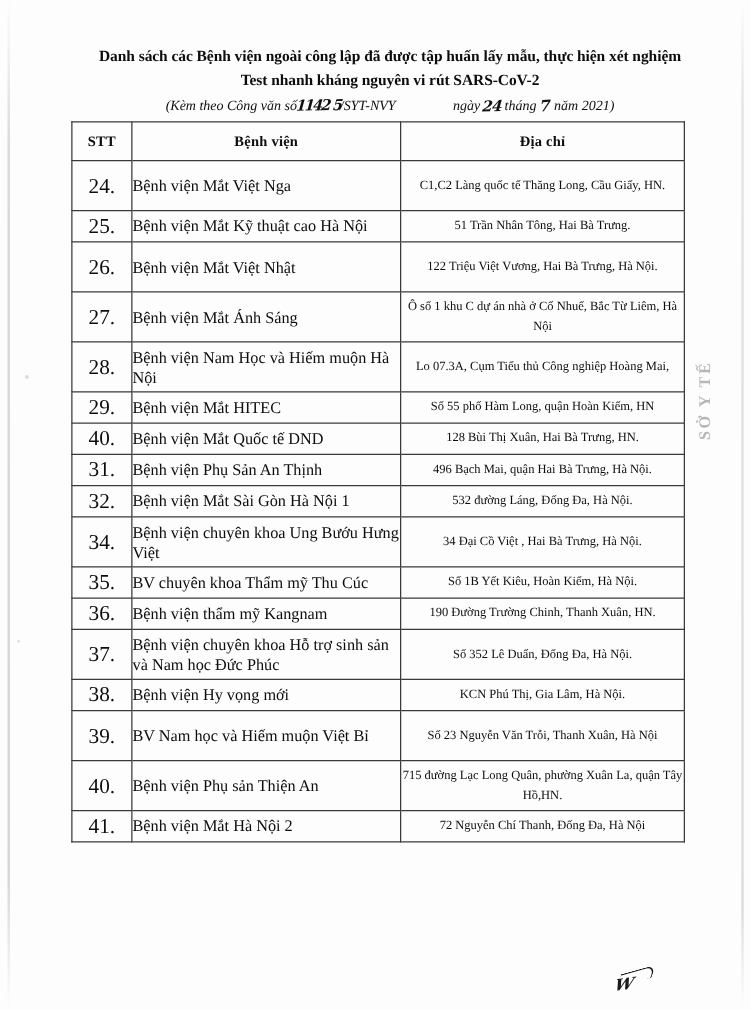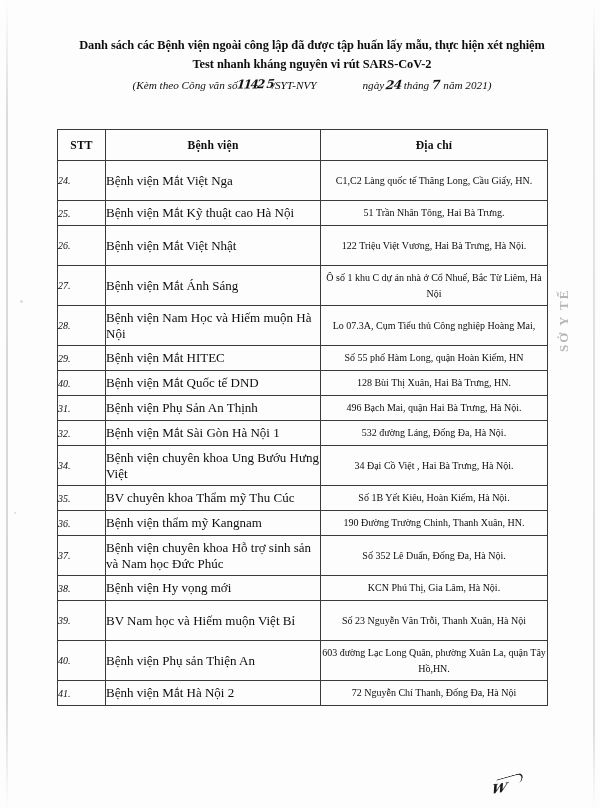--- a/index.html
+++ b/index.html
@@ -71,21 +71,20 @@
     transform: skewX(-6deg) rotate(-1deg) scale(1.05, 1.1);
   }
   .hw-day { font-size: 12px; transform: skewX(-7deg) rotate(-2deg); padding: 0 2px; }
   .hw-month { font-size: 12.5px; transform: skewX(-3deg) rotate(-3deg); padding: 0 3px; }
 
   
   .table-wrap {
     position: absolute;
     left: 57px; top: 97px;
     width: 490px;
-    margin-top: 32px;
   }
   table.listing {
     width: 490px;
     border-collapse: collapse;
     table-layout: fixed;
   }
   table.listing th, table.listing td {
     border: 1px solid #3a3a3a;
     vertical-align: middle;
     padding: 2px 0;
@@ -95,24 +94,23 @@
     font-weight: bold;
     font-size: 11.6px;
     height: 31px;
     letter-spacing: 0.2px;
   }
   col.c-stt { width: 48px; }
   col.c-name { width: 215px; }
   col.c-addr { width: 227px; }
 
   td.stt {
-    text-align: left;
+    text-align: center;
     padding-right: 8px;
-    font-size: 10px;
-    font-style: italic;
+    font-size: 17px;
   }
   td.name {
     text-align: left;
     padding-left: 7px;
     padding-right: 3px;
     font-size: 13px;
     line-height: 15.5px;
   }
   td.addr {
     text-align: center;
@@ -290,21 +288,21 @@
             <td class="addr">KCN Phú Thị, Gia Lâm, Hà Nội.</td>
           </tr>
           <tr class="r2">
             <td class="stt">39.</td>
             <td class="name">BV Nam học và Hiếm muộn Việt Bỉ</td>
             <td class="addr">Số 23 Nguyễn Văn Trỗi, Thanh Xuân, Hà Nội</td>
           </tr>
           <tr class="r2">
             <td class="stt">40.</td>
             <td class="name">Bệnh viện Phụ sản Thiện An</td>
-            <td class="addr">603 đường Lạc Long Quân, phường Xuân La, quận Tây Hồ,HN.</td>
+            <td class="addr">715 đường Lạc Long Quân, phường Xuân La, quận Tây Hồ,HN.</td>
           </tr>
           <tr class="r1">
             <td class="stt">41.</td>
             <td class="name">Bệnh viện Mắt Hà Nội 2</td>
             <td class="addr">72 Nguyễn Chí Thanh, Đống Đa, Hà Nội</td>
           </tr>
         </tbody>
     </table>
   </div>
 

